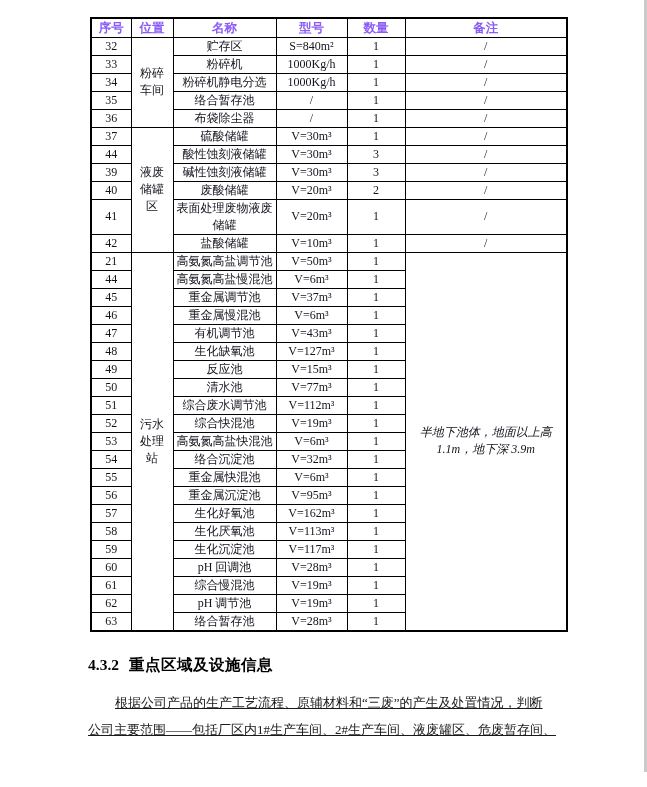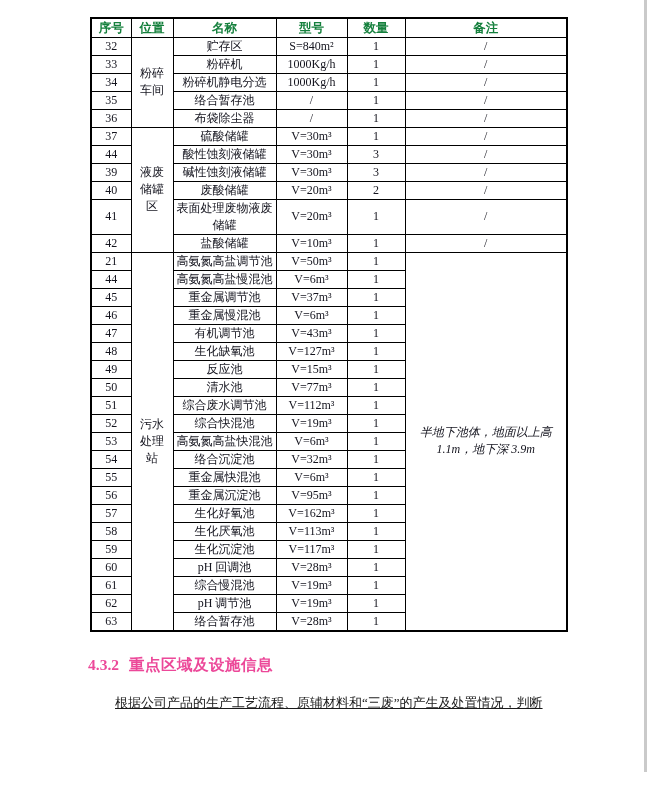--- a/index.html
+++ b/index.html
@@ -14,37 +14,37 @@
   }
   table.equip {
     position:absolute; left:90px; top:17px; width:476px;
     border-collapse:collapse; table-layout:fixed;
     border:2px solid #000000;
   }
   table.equip th {
     height:19px; font-size:12.5px; line-height:16px;
     font-family:"Liberation Sans","DejaVu Sans",sans-serif;
     font-weight:bold; text-align:center; vertical-align:middle;
-    border:1px solid #000000; color:#15803d; padding:0;
+    border:1px solid #000000; color:#8b5cf6; padding:0;
   }
   table.equip td {
     height:17.5px; font-size:12px; line-height:17px;
     text-align:center; vertical-align:middle;
     border:1px solid #000000; padding:0;
     font-family:"Liberation Serif","DejaVu Serif",serif;
     color:#14141e;
   }
   td.multiline { white-space:pre-line; }
   td.remark-merged { font-size:12px; line-height:20px; white-space:pre-line;font-style:italic; }
   .col-no{width:40px}.col-loc{width:42px}.col-name{width:103px}
   .col-model{width:71px}.col-qty{width:58px}.col-remark{width:162px}
 
   .section-heading {
     position:absolute; left:88px; top:655px;
-    font-weight:bold; color:#ec4899; white-space:nowrap;
+    font-weight:bold; color:#000000; white-space:nowrap;
   }
   .section-heading .num {
     font-family:"Liberation Serif","DejaVu Serif",serif;
     font-size:15.5px; margin-right:10px;
   }
   .section-heading .ttl {
     font-family:"Liberation Sans","DejaVu Sans",sans-serif;
     font-size:15.5px; letter-spacing:0.5px;
   }
   .body-paragraph {
@@ -295,16 +295,17 @@
         </tr>
       </tbody>
   </table>
 
   <div class="section-heading">
     <span class="num">4.3.2</span><span class="ttl">重点区域及设施信息</span>
   </div>
 
   <div class="body-paragraph">
     <div class="para-line indent">根据公司产品的生产工艺流程、原辅材料和“三废”的产生及处置情况，判断</div>
+    <div class="para-line">公司主要范围——包括厂区内1#生产车间、2#生产车间、液废罐区、危废暂存间、</div>
   </div>
 
   <div class="page-edge"></div>
 </div>
 
 </body></html>

